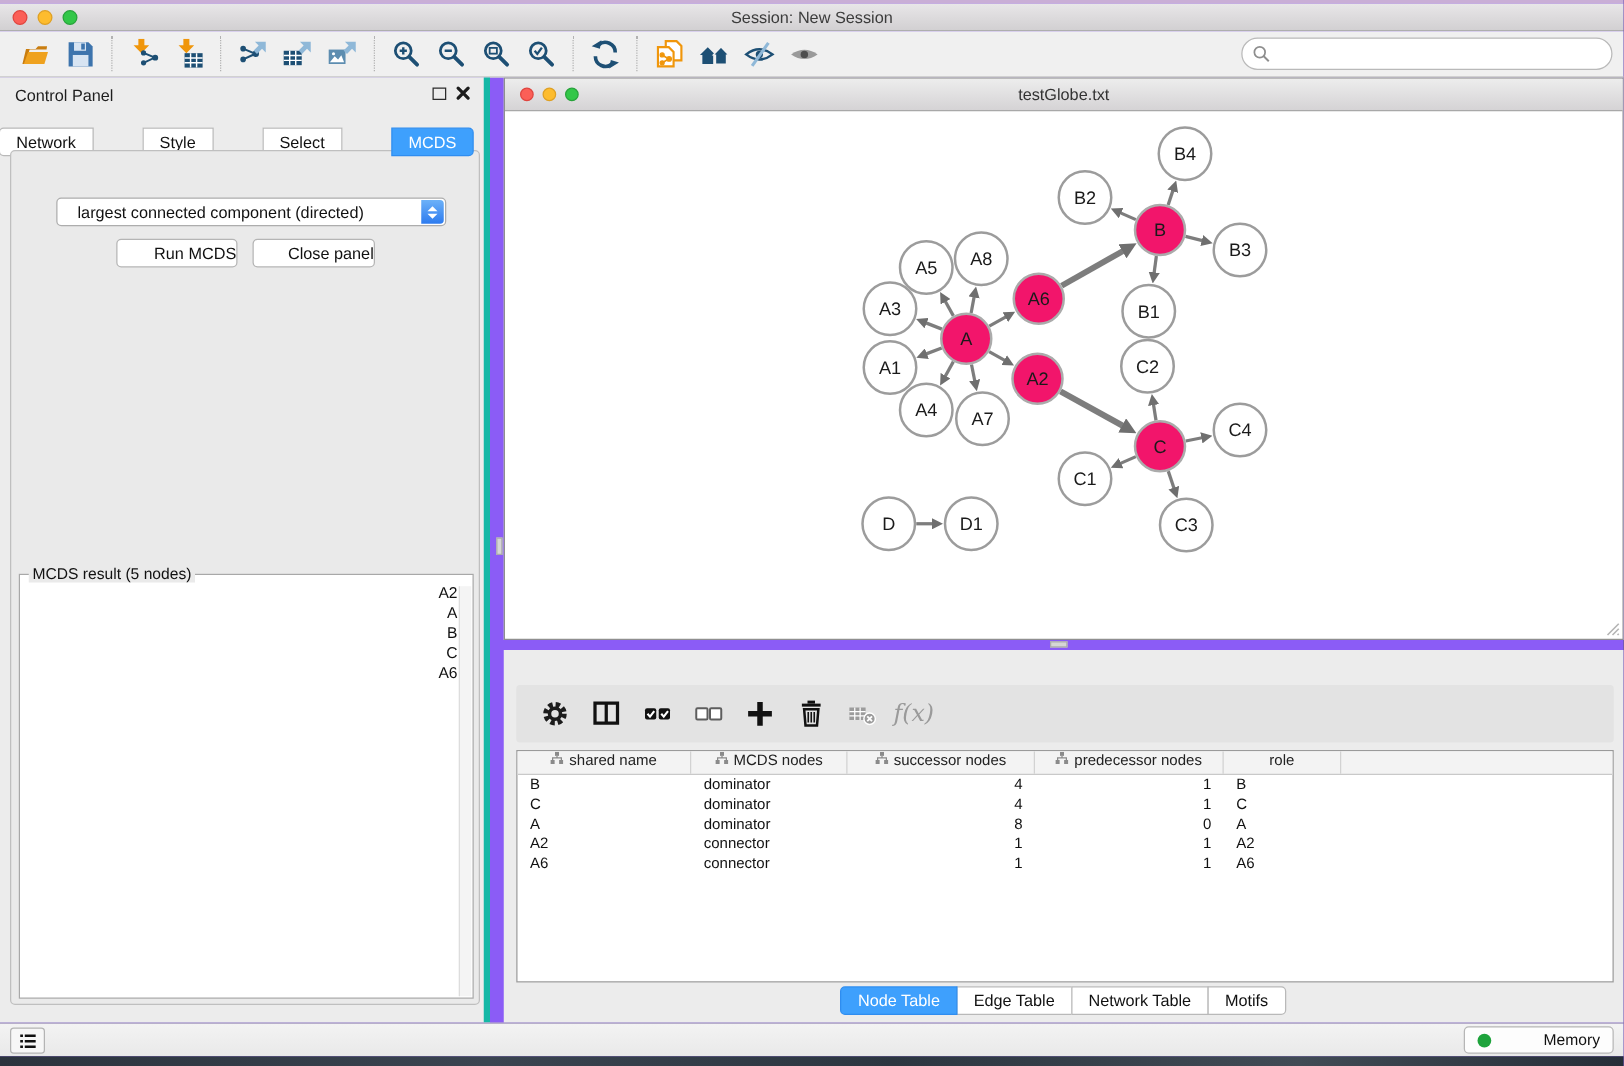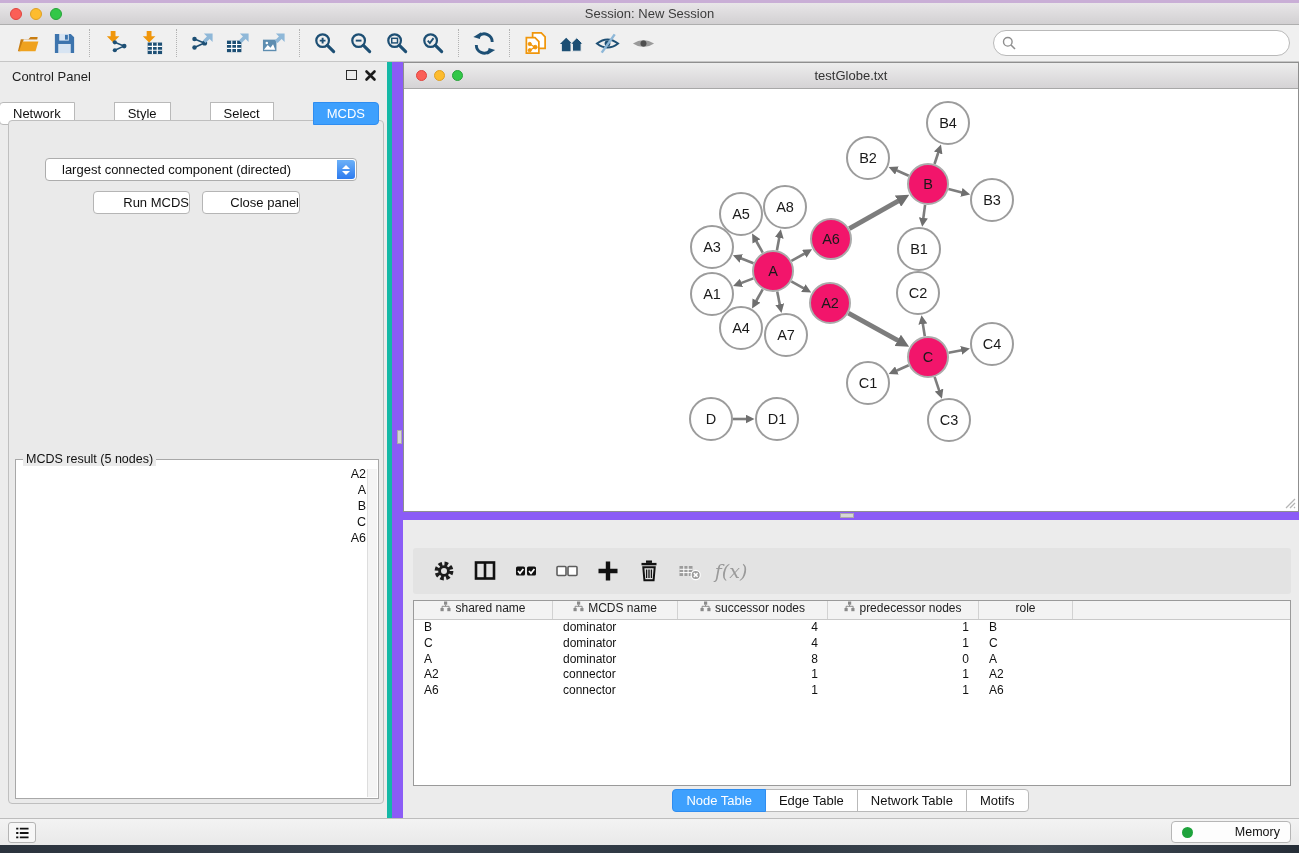--- a/index.html
+++ b/index.html
@@ -494,21 +494,21 @@
               </svg></span>
             <span>shared name</span>
           </div>
           <div class="th" style="width: 125px;">
             <span><svg viewBox="0 0 11 11">
                 <rect x="4" y="0.5" width="3.2" height="3.2" fill="#8a8a8a"></rect>
                 <rect x="0.5" y="7" width="3.2" height="3.2" fill="#8a8a8a"></rect>
                 <rect x="7.3" y="7" width="3.2" height="3.2" fill="#8a8a8a"></rect>
                 <path d="M5.6 3.7 v1.6 M2.1 7 V5.3 h7 V7" stroke="#8a8a8a" fill="none" stroke-width="1"></path>
               </svg></span>
-            <span>MCDS name</span>
+            <span>MCDS nodes</span>
           </div>
           <div class="th" style="width: 150px;">
             <span><svg viewBox="0 0 11 11">
                 <rect x="4" y="0.5" width="3.2" height="3.2" fill="#8a8a8a"></rect>
                 <rect x="0.5" y="7" width="3.2" height="3.2" fill="#8a8a8a"></rect>
                 <rect x="7.3" y="7" width="3.2" height="3.2" fill="#8a8a8a"></rect>
                 <path d="M5.6 3.7 v1.6 M2.1 7 V5.3 h7 V7" stroke="#8a8a8a" fill="none" stroke-width="1"></path>
               </svg></span>
             <span>successor nodes</span>
           </div>

